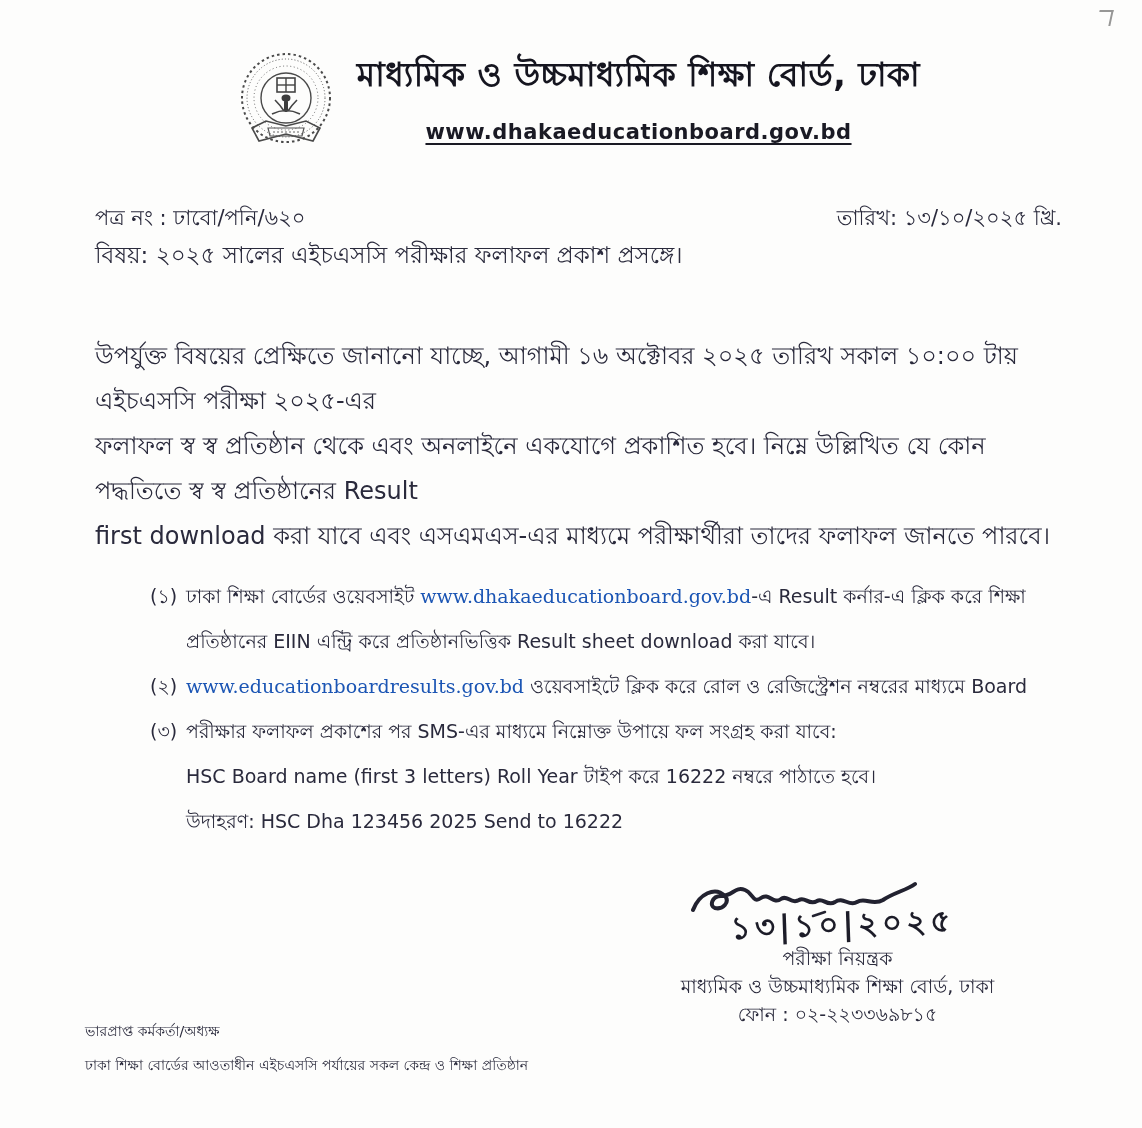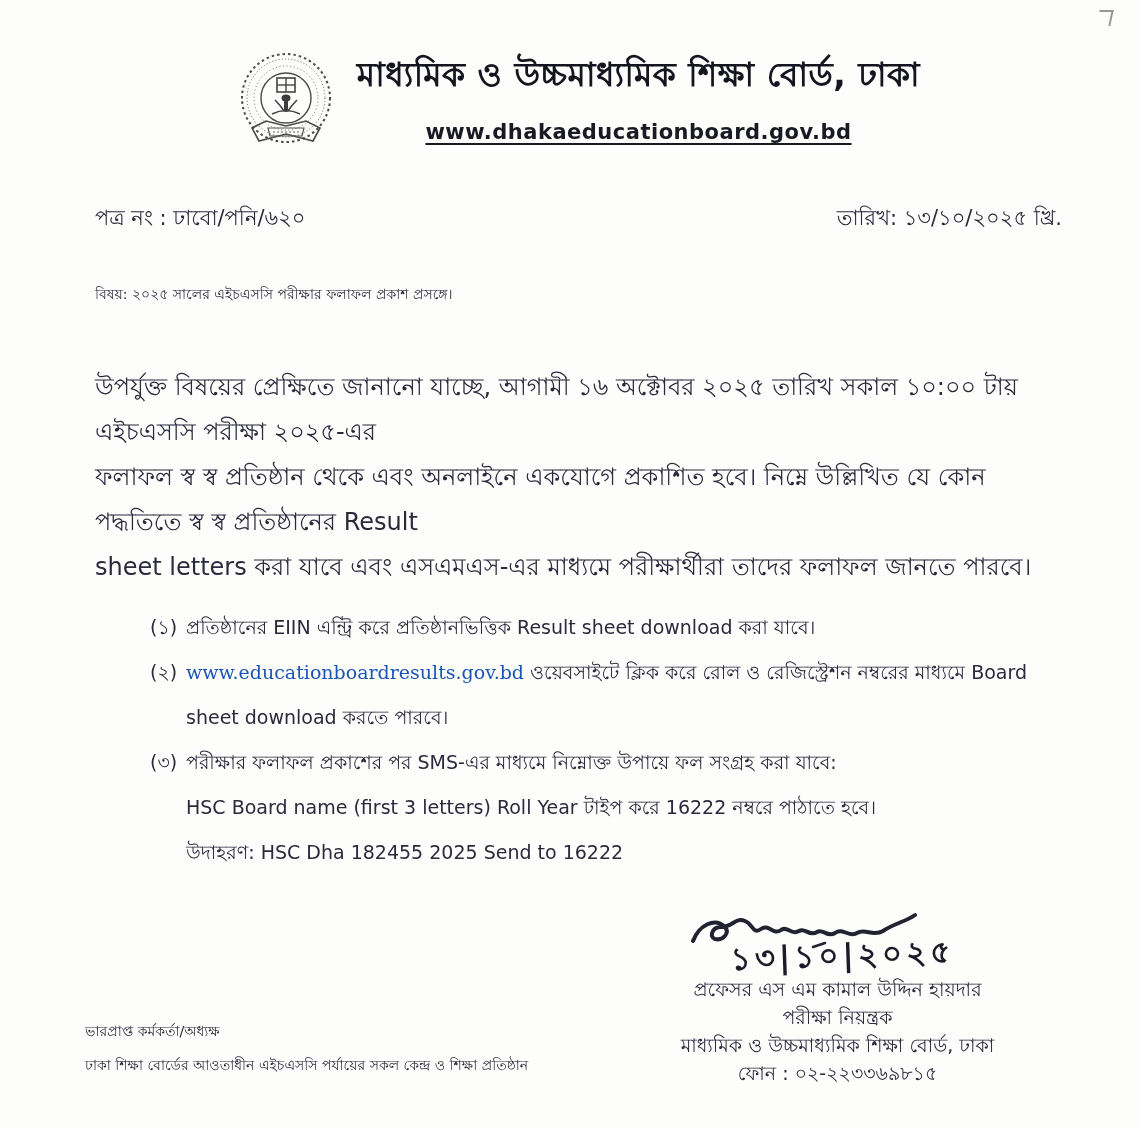--- a/index.html
+++ b/index.html
@@ -22,21 +22,21 @@
   .org-title { font-size:33px; font-weight:bold; color:#15151f; letter-spacing:0.5px; line-height:1.25; }
   .header-url {
     display:inline-block; margin-top:6px;
     font-size:21px; font-weight:bold; color:#1a1a24;
     text-decoration:underline; text-underline-offset:4px; text-decoration-thickness:2px;
     letter-spacing:0.5px; cursor:pointer;
   }
 
   
   .meta-row { display:flex; justify-content:space-between; margin-top:38px; font-size:21px; }
-  .subject { margin-top:46px; font-size:14px; }
+  .subject { font-size:23px; }
 
   
   .body-para { margin-top:58px; font-size:24px; line-height:45px; }
 
   
   .points { margin-top:15px; font-size:19px; line-height:45px; }
   .point { display:flex; margin-left:55px; }
   .point-marker { width:36px; flex:0 0 36px; }
   .point-body { flex:1; }
   .link { color:#1b55b4; text-decoration:none; cursor:pointer; }
@@ -93,61 +93,60 @@
     <div class="meta-row">
       <span>পত্র নং : ঢাবো/পনি/৬২০</span>
       <span>তারিখ: ১৩/১০/২০২৫ খ্রি.</span>
     </div>
 
     <div class="subject">বিষয়: ২০২৫ সালের এইচএসসি পরীক্ষার ফলাফল প্রকাশ প্রসঙ্গে।</div>
 
     <div class="body-para">
       <div>উপর্যুক্ত বিষয়ের প্রেক্ষিতে জানানো যাচ্ছে, আগামী ১৬ অক্টোবর ২০২৫ তারিখ সকাল ১০:০০ টায় এইচএসসি পরীক্ষা ২০২৫-এর</div>
       <div>ফলাফল স্ব স্ব প্রতিষ্ঠান থেকে এবং অনলাইনে একযোগে প্রকাশিত হবে। নিম্নে উল্লিখিত যে কোন পদ্ধতিতে স্ব স্ব প্রতিষ্ঠানের Result</div>
-      <div>sheet letters করা যাবে এবং এসএমএস-এর মাধ্যমে পরীক্ষার্থীরা তাদের ফলাফল জানতে পারবে।</div>
+      <div>first download করা যাবে এবং এসএমএস-এর মাধ্যমে পরীক্ষার্থীরা তাদের ফলাফল জানতে পারবে।</div>
     </div>
 
     <div class="points">
 
       <div class="point">
         <span class="point-marker">(১)</span>
         <div class="point-body">
+          <div><span>ঢাকা শিক্ষা বোর্ডের ওয়েবসাইট </span><span class="link latin">www.dhakaeducationboard.gov.bd</span><span>-এ Result কর্নার-এ ক্লিক করে শিক্ষা</span></div>
           <div>প্রতিষ্ঠানের EIIN এন্ট্রি করে প্রতিষ্ঠানভিত্তিক Result sheet download  করা  যাবে।</div>
         </div>
       </div>
 
       <div class="point">
         <span class="point-marker">(২)</span>
         <div class="point-body">
           <div><span class="link latin underlined">www.educationboardresults.gov.bd</span><span> ওয়েবসাইটে ক্লিক করে রোল ও রেজিস্ট্রেশন নম্বরের মাধ্যমে Board</span></div>
-          <div>sheet download  করতে পারবে।</div>
         </div>
       </div>
 
       <div class="point">
         <span class="point-marker">(৩)</span>
         <div class="point-body">
           <div>পরীক্ষার ফলাফল প্রকাশের পর SMS-এর মাধ্যমে নিম্নোক্ত উপায়ে ফল সংগ্রহ করা যাবে:</div>
           <div class="latin-line">HSC Board name (first 3 letters) Roll Year টাইপ করে 16222 নম্বরে পাঠাতে হবে।</div>
-          <div>উদাহরণ: HSC Dha 182455 2025 Send to 16222</div>
+          <div>উদাহরণ: HSC Dha 123456 2025 Send to 16222</div>
         </div>
       </div>
 
     </div>
 
     <div class="signature">
       <svg class="sig-scribble" width="250" height="52" viewBox="0 0 250 52">
         <path d="M8,38 C14,22 30,14 40,24 C45,30 38,38 30,36 C24,34 27,24 36,24
                  C48,24 50,14 60,18 C68,21 68,32 76,26 C84,20 88,33 96,27
                  C102,22 106,33 114,28 C120,24 124,34 132,29 C138,25 142,35 150,30
                  C158,24 164,35 172,30 C180,25 188,34 198,28 C208,21 222,18 230,12" fill="none" stroke="#222230" stroke-width="4" stroke-linecap="round"></path>
         <path d="M128,44 L140,40" fill="none" stroke="#222230" stroke-width="2.5" stroke-linecap="round"></path>
       </svg>
       <div class="sig-date">১৩|১০|২০২৫</div>
-      <div class="sig-name">প্রফেসর এস এম কামাল উদ্দিন হায়দার</div>
       <div>পরীক্ষা নিয়ন্ত্রক</div>
       <div>মাধ্যমিক ও উচ্চমাধ্যমিক শিক্ষা বোর্ড, ঢাকা</div>
       <div>ফোন : ০২-২২৩৩৬৯৮১৫</div>
     </div>
 
   </div>
 
   <div class="letter-footer">
     <div>ভারপ্রাপ্ত কর্মকর্তা/অধ্যক্ষ</div>
     <div>ঢাকা শিক্ষা বোর্ডের আওতাধীন এইচএসসি পর্যায়ের সকল কেন্দ্র ও শিক্ষা প্রতিষ্ঠান</div>

